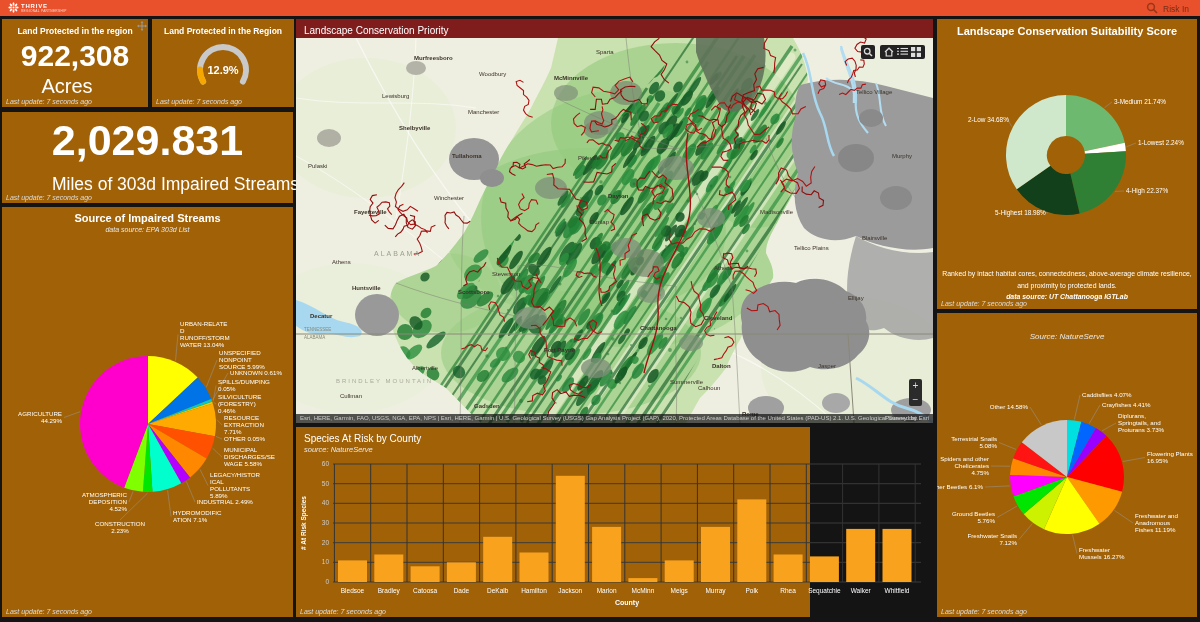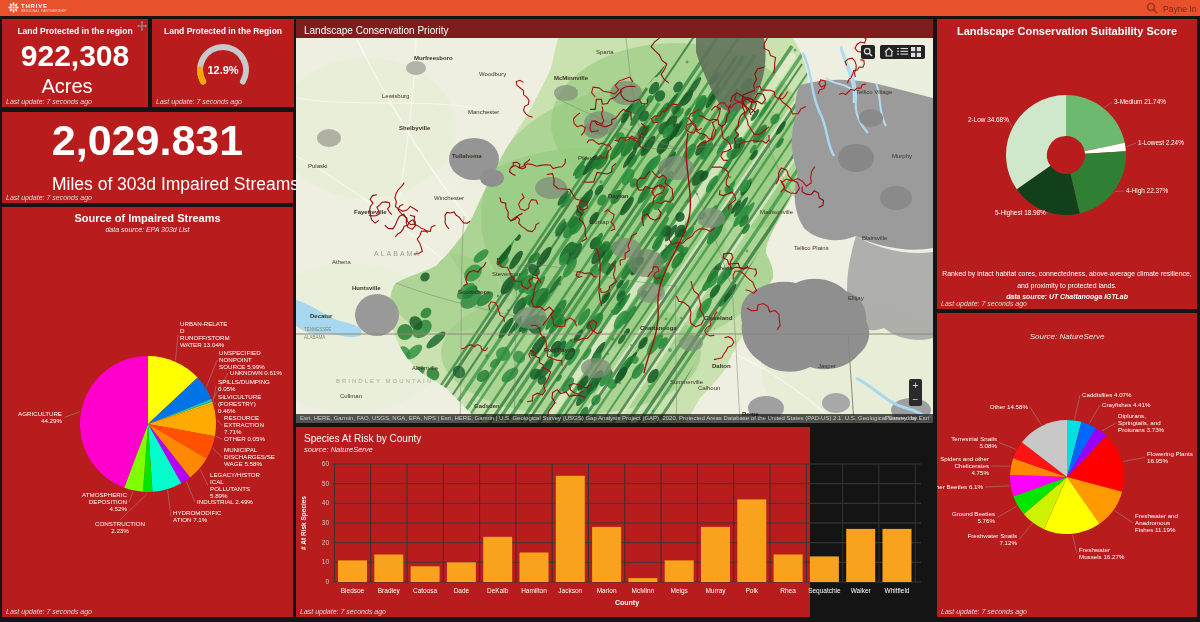--- a/index.html
+++ b/index.html
@@ -1,15 +1,15 @@
 <!DOCTYPE html>
 <html><head><meta charset="utf-8"><style>
 * { margin:0; padding:0; box-sizing:border-box; }
 html,body { width:1200px; height:622px; background:#141414; font-family:"Liberation Sans",sans-serif; overflow:hidden; }
-.panel { position:absolute; background:#b91c1c; color:#fff; }
+.panel { position:absolute; background:#a16207; color:#fff; }
 .abs { position:absolute; }
 .lu { position:absolute; left:4px; bottom:2px; font-size:7px; font-style:italic; color:#dddddd; }
 svg { display:block; }
 </style></head>
 <body>
 <div class="abs" style="left:0;top:0;width:1200px;height:16px;background:#e8512c;">
   <div class="abs" style="left:8px;top:1.5px;">
       <svg width="11" height="11" viewBox="0 0 13 13">
         <g fill="#ffffff">
           <circle cx="6.5" cy="6.5" r="1.2"></circle>
@@ -25,21 +25,21 @@
       </svg>
     </div>
   <div class="abs" style="left:21px;top:2.5px;font-size:6px;font-weight:bold;color:#fff;letter-spacing:0.8px;">THRIVE</div>
   <div class="abs" style="left:21px;top:9px;font-size:3.2px;color:rgba(255,255,255,0.8);letter-spacing:0.3px;">REGIONAL PARTNERSHIP</div>
   <div class="abs" style="left:1146px;top:2px;">
       <svg width="12" height="12" viewBox="0 0 12 12">
         <circle cx="5" cy="5" r="3.4" stroke="#8a2f12" stroke-width="1.5" fill="none" opacity="0.8"></circle>
         <line x1="7.6" y1="7.6" x2="11" y2="11" stroke="#8a2f12" stroke-width="1.6" opacity="0.8"></line>
       </svg>
     </div>
-  <div class="abs" style="left:1163px;top:4px;font-size:8.5px;color:rgba(90,35,18,0.8);">Payne In</div>
+  <div class="abs" style="left:1163px;top:4px;font-size:8.5px;color:rgba(90,35,18,0.8);">Risk In</div>
 </div>
 
 <div class="panel" style="left:2px;top:19px;width:146px;height:88px;">
   <div class="abs" style="top:7px;width:146px;text-align:center;font-size:8.5px;font-weight:bold;">Land Protected in the region</div>
   <div class="abs" style="top:21px;width:146px;text-align:center;font-size:30px;font-weight:bold;line-height:32px;">922,308</div>
   <div class="abs" style="top:58px;width:130px;text-align:center;font-size:20px;line-height:18px;">Acres</div>
   <div class="abs" style="right:1px;top:2px;">
       <svg width="10" height="10" viewBox="0 0 10 10">
         <g stroke="#9a9a9a" stroke-width="1">
           <line x1="5" y1="1" x2="5" y2="9"></line>

